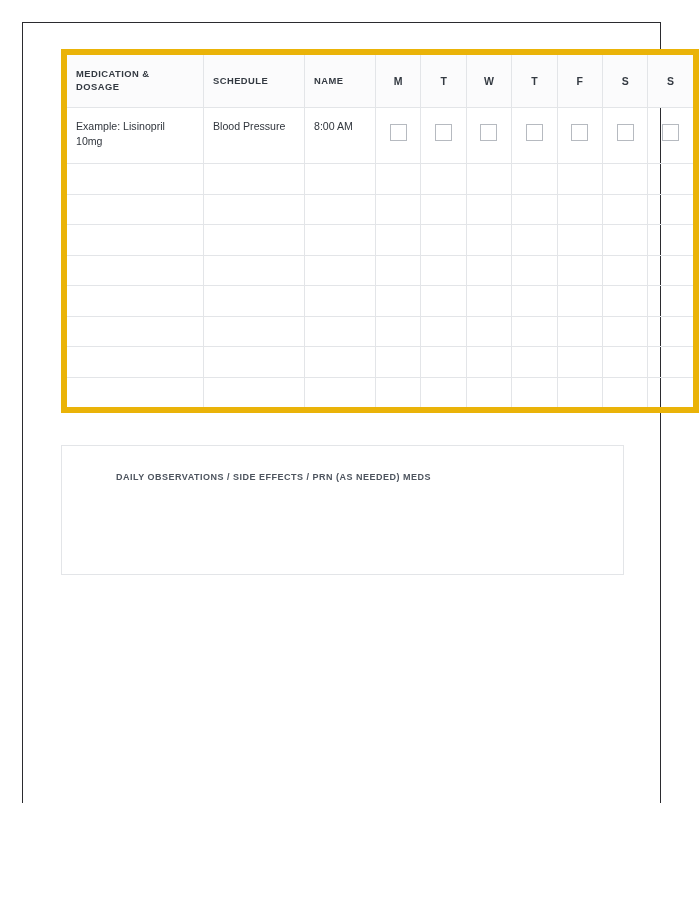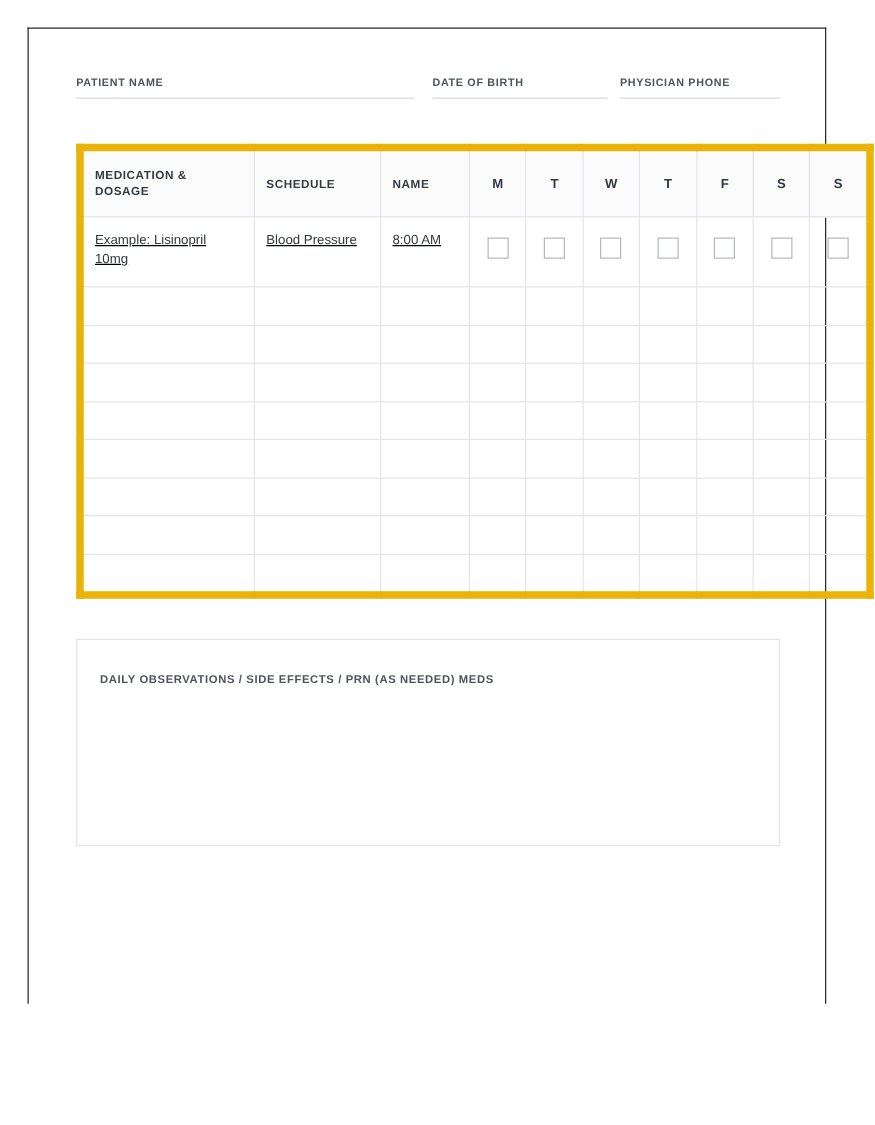--- a/index.html
+++ b/index.html
@@ -138,21 +138,20 @@
     font-size: 10.5px;
     letter-spacing: 0;
   }
   .col-med     { width: 118px; }
   .col-purpose { width: 82px; }
   .col-time    { width: 52px; }
   .col-day     { width: 44.4px; }
 
   .example-row td {
     height: 55px;
-    text-decoration: underline;
   }
   .cell-text {
     font-size: 10.6px;
     color: #31363d;
     line-height: 1.42;
     padding: 11px 9px 0 9px;
   }
   .checkbox-cell {
     text-align: center;
     vertical-align: middle;
@@ -168,24 +167,25 @@
     vertical-align: top;
   }
   .blank-row td {
     height: 29.5px;
   }
 
   
   .observations {
     margin-top: 32px;
     width: 563px;
-    height: 166px;
+    height: 130px;
     border: 1px solid #e3e5e8;
     box-sizing: border-box;
     background: #ffffff;
+    padding-left: 36px;
   }
   .observations-label {
     font-size: 9px;
     font-weight: bold;
     letter-spacing: 0.5px;
     color: #4d545e;
     padding: 26px 0 0 18px;
   }
 
   
@@ -198,34 +198,20 @@
     letter-spacing: 0.15px;
   }
 </style>
 </head>
 <body>
 
 <div id="page-frame">
   <div class="sheet-inner">
 
 
-    <div class="fields">
-      <div class="field field-patient">
-        <span class="field-label">PATIENT NAME</span>
-        <div class="field-line"></div>
-      </div>
-      <div class="field field-dob">
-        <span class="field-label">DATE OF BIRTH</span>
-        <div class="field-line"></div>
-      </div>
-      <div class="field field-phone">
-        <span class="field-label">PHYSICIAN PHONE</span>
-        <div class="field-line"></div>
-      </div>
-    </div>
 
     <table class="med-table">
       <thead>
         <tr>
           <th class="col-med">MEDICATION &amp; DOSAGE</th>
           <th class="col-purpose">SCHEDULE</th>
           <th class="col-time">NAME</th>
           <th class="col-day day-col">M</th>
           <th class="col-day day-col">T</th>
           <th class="col-day day-col">W</th>

